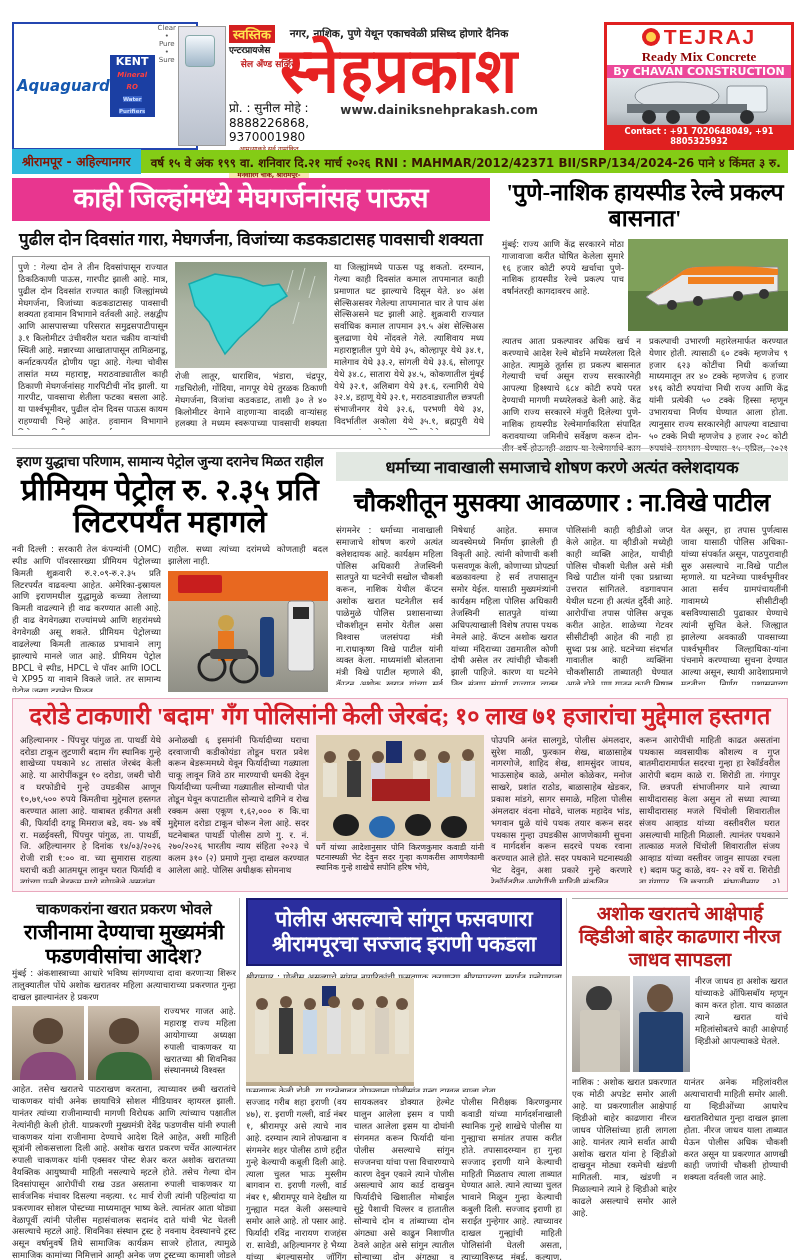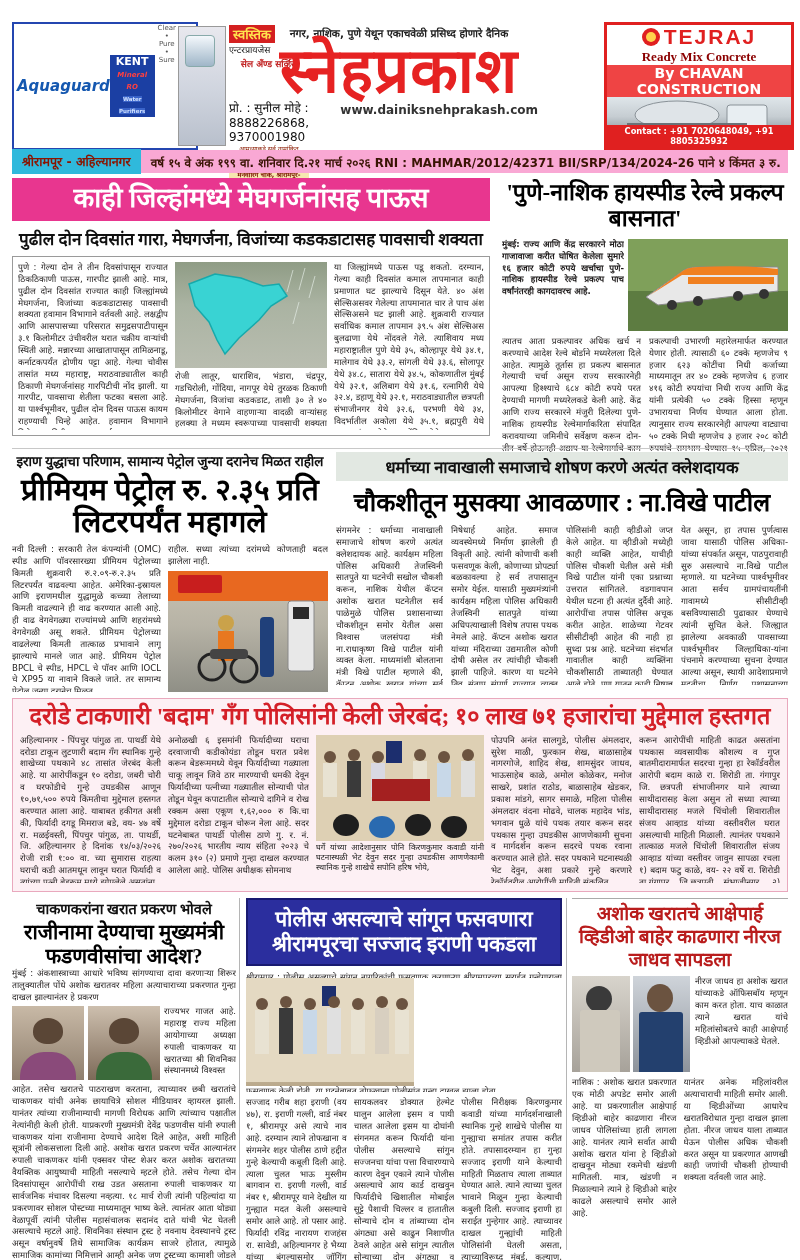--- a/index.html
+++ b/index.html
@@ -22,60 +22,60 @@
   .kentbox .mineral{color:#ff4040;font-size:7px;font-style:italic;}
   .kentbox .wp{color:#cfe0ff;font-size:5.5px;background:#3a63c8;}
   .ad-left .tagline{color:#555;font-size:7px;text-align:center;}
   .ad-left .mainrow{display:flex;flex:1;}
   .purifier{width:46px;background:linear-gradient(180deg,#e8e8ee 0%,#cfd4de 55%,#b9c0cc 100%);
             border:1px solid #999;margin:2px;position:relative;}
   .purifier::after{content:"";position:absolute;left:6px;top:8px;width:28px;height:30px;border-radius:4px;
             background:linear-gradient(180deg,#f4f8fc,#9fb6c8);border:1px solid #8aa;}
   .ad-left .textcol{flex:1;display:flex;flex-direction:column;align-items:center;gap:1px;padding:1px;}
   .swastik{background:#d42020;color:#ffe34d;font-weight:bold;font-size:13px;padding:0 4px;display:inline-block;}
-  .swastik-en{color:#111;font-weight:normal;font-size:9px;}
+  .swastik-en{color:#111;font-weight:bold;font-size:9px;}
   .salesline{color:#c02020;font-weight:bold;font-size:9px;}
   .phline{font-weight:normal;font-size:12px;color:#111;margin-top:28px;}
   .descline{color:#8a1a00;font-size:6.4px;text-align:center;line-height:1.25;}
   .addrline{color:#7a1400;font-weight:bold;font-size:6.6px;text-align:center;background:#f6e7b0;width:100%;}
 
   .masthead{left:200px;top:26px;width:398px;text-align:center;}
   .m-tag{font-size:10.5px;font-weight:bold;color:#222;}
   .m-title{font-family:"Liberation Serif","DejaVu Serif",serif;font-weight:bold;color:#e62222;
            font-size:62px;line-height:1.02;letter-spacing:1px;}
   .m-web{font-size:12px;font-weight:bold;color:#333;text-align:right;padding-right:60px;}
 
   .ad-right{left:604px;top:22px;width:184px;height:122px;border:3px solid #e02020;background:#fff;
             display:flex;flex-direction:column;}
   .tejraj-row{display:flex;align-items:center;justify-content:center;gap:4px;}
   .sunicon{width:18px;height:18px;border-radius:50%;background:#e02020;position:relative;flex:0 0 auto;}
   .sunicon::after{content:"";position:absolute;inset:4px;border-radius:50%;background:#ffd24d;}
   .tejraj{color:#e02020;font-weight:bold;font-size:21px;letter-spacing:2px;font-family:"Liberation Sans",sans-serif;}
   .rmc{color:#8b0000;font-weight:bold;font-size:13px;text-align:center;font-family:"Liberation Serif",serif;}
-  .chavan{background:#ef4444;color:#fff;font-weight:bold;font-size:14px;text-align:center;}
+  .chavan{background:#ec4899;color:#fff;font-weight:bold;font-size:11px;text-align:center;}
   .truckbox{flex:1;background:linear-gradient(180deg,#dfe6ea 0%,#c6cdd2 70%,#aab2b8 100%);position:relative;}
   .tcontact{background:#e02020;color:#fff;font-weight:bold;font-size:8.3px;text-align:center;padding:1px 0;}
 
-  .datestrip{left:12px;top:150px;width:776px;height:23px;background:#f9a8d4;display:flex;align-items:center;}
+  .datestrip{left:12px;top:150px;width:776px;height:23px;background:#84cc16;display:flex;align-items:center;}
   .dplace{background:#2fb9dc;color:#8a1400;font-weight:bold;font-size:12.5px;padding:1px 10px;height:100%;
           display:flex;align-items:center;}
   .dinfo{flex:1;font-weight:bold;font-size:11.8px;color:#3a1404;padding-left:10px;}
 
   
   .weather{left:12px;top:178px;width:478px;}
   .w-band{background:#e8368f;color:#fff;text-align:center;font-size:27px;line-height:1.0;padding:7px 2px 9px;}
   .w-sub{font-size:17px;text-align:center;color:#101010;padding:6px 0 4px;}
   .w-body{border:1px solid #9a9a9a;margin-top:2px;height:168px;padding:5px;display:flex;gap:7px;background:#fff;}
   .w-mid{width:152px;flex:0 0 auto;display:flex;flex-direction:column;gap:3px;}
   .w-photo{height:106px;background:linear-gradient(180deg,#8f9c85 0%,#aab3a2 40%,#b9bdb0 100%);}
 
   
   .railway{left:502px;top:180px;width:286px;}
   .r-head{font-size:23px;line-height:1.15;text-align:center;color:#000;}
-  .r-row1{display:flex;gap:4px;margin-top:6px;height:92px;font-weight:bold;}
+  .r-row1{display:flex;gap:4px;margin-top:6px;height:92px;}
   .r-int{width:122px;flex:0 0 auto;}
   .r-photo{flex:1;background:linear-gradient(180deg,#7fa05a 0%,#5d7c41 100%);}
   .r-row2{display:flex;gap:8px;margin-top:5px;height:118px;}
 
   
   .petrol{left:12px;top:452px;width:316px;}
   .p-kick{font-size:13.5px;text-align:center;color:#101010;}
   .p-head{font-size:30px;line-height:1.05;text-align:center;color:#000;margin-top:4px;}
   .p-body{display:flex;gap:7px;margin-top:7px;height:148px;}
   .p-right{width:160px;flex:0 0 auto;display:flex;flex-direction:column;gap:3px;}
@@ -299,21 +299,21 @@
             </g>
             <rect x="56" y="44" width="58" height="22" fill="#a42020"></rect>
             <g>
               <ellipse cx="30" cy="90" rx="13" ry="11" fill="#1e1e1e"></ellipse>
               <ellipse cx="66" cy="92" rx="13" ry="11" fill="#2a6ab0"></ellipse>
               <ellipse cx="102" cy="90" rx="13" ry="11" fill="#1e1e1e"></ellipse>
               <ellipse cx="138" cy="92" rx="13" ry="11" fill="#1e1e1e"></ellipse>
             </g>
           </svg>
         </div>
-        <div class="caption">घर्गे यांच्या आदेशानुसार पोनि किरणकुमार कवाडी यांनी घटनास्थळी भेट देवुन सदर गुन्हा उघडकीस आणणेकामी स्थानिक गुन्हे शाखेचे सपोनि हरिष भोये,</div>
+        <div class="caption">घर्गे यांच्या आदेशानुसार पोनि किरणकुमार कवाडी यांनी घटनास्थळी भेट देवुन सदर गुन्हा कणकरीस आणणेकामी स्थानिक गुन्हे शाखेचे सपोनि हरिष भोये,</div>
       </div>
       <div class="col body-txt">पोउपनि अनंत सालगुडे, पोलीस अंमलदार, सुरेश माळी, फुरकान शेख, बाळासाहेब नागरगोजे, शाहिद शेख, शामसुंदर जाधव, भाऊसाहेब काळे, अमोल कोळेकर, मनोज साखरे, प्रशांत राठोड, बाळासाहेब खेडकर, प्रकाश मांडगे, सागर समाळे, महिला पोलीस अंमलदार वंदना मोढवे, चालक महादेव भांड, भगवान धुळे यांचे पथक तयार करून सदर पथकास गुन्हा उघडकीस आणणेकामी सुचना व मार्गदर्शन करून सदरचे पथक रवाना करण्यात आले होते. सदर पथकाने घटनास्थळी भेट देवुन, अशा प्रकारे गुन्हे करणारे रेकॉर्डवरील आरोपींची माहिती संकलित</div>
       <div class="col body-txt">करून आरोपींची माहिती काढत असतांना पथकास व्यवसायीक कौशल्य व गुप्त बातमीदारामार्फत सदरचा गुन्हा हा रेकॉर्डवरील आरोपी बदाम काळे रा. शिरोडी ता. गंगापुर जि. छत्रपती संभाजीनगर याने त्याच्या साथीदारासह केला असुन तो सध्या त्याच्या साथीदारासह मजले चिंचोली शिवारातील संजय आव्हाड यांच्या वस्तीवरील घरात असल्याची माहिती मिळाली. त्यानंतर पथकाने तात्काळ मजले चिंचोली शिवारातील संजय आव्हाड यांच्या वस्तीवर जावुन सापळा रचला १) बदाम फटु काळे, वय- २२ वर्षे रा. शिरोडी ता.गंगापुर जि.छत्रपती संभाजीनगर, २) साईनाथ विष्णु चव्हाण वय- २२ वर्षे रा. मुद्दे वडगाव ता.गंगापुर जि.छत्रपती संभाजीनगर.</div>
     </div>
   </div>
 
   <div class="abs vline" style="left:239px"></div>
   <div class="abs vline" style="left:566px"></div>
 
   <div class="abs resign">

